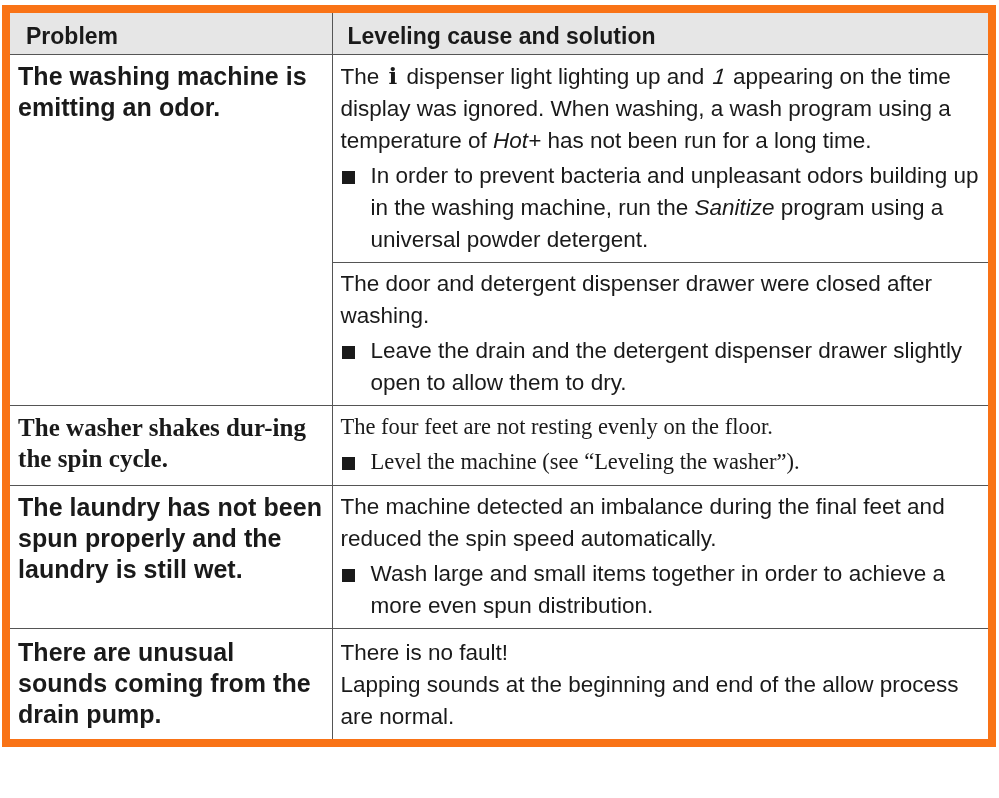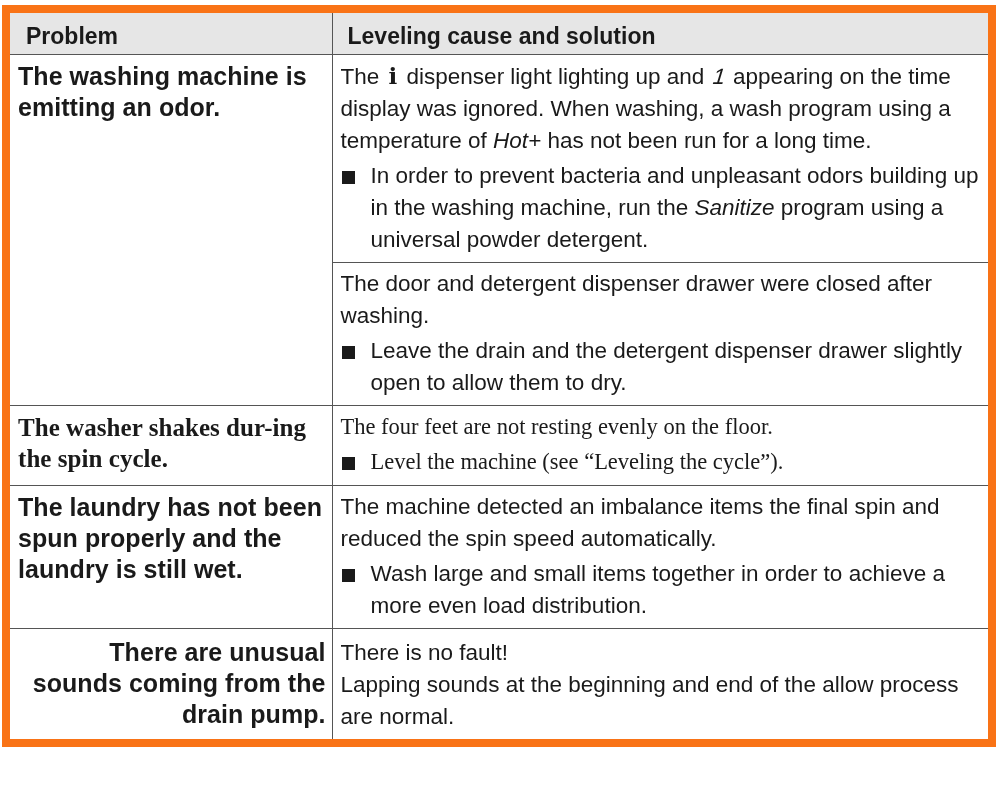--- a/index.html
+++ b/index.html
@@ -89,21 +89,21 @@
     }
     em { }
 
     .r1 td { height: auto; }
     .sub1 { height: 268px; box-sizing: border-box; }
     .sub2 { height: 140px; box-sizing: border-box; }
     .r2 .cause, .r2 .problem { height: 80px; box-sizing: border-box; font-family: Liberation Serif, serif; }
     .r3 .cause, .r3 .problem { height: 141px; box-sizing: border-box; }
     .r4 .cause, .r4 .problem { height: 109px; box-sizing: border-box; }
     .r4 .cause { padding-top: 8px !important; }
-    .r4 .problem { padding-top: 8px !important; text-align: right; }
+    .r4 .problem { padding-top: 8px !important; }
   </style>
 </head>
 <body>
 
 <table class="doc-table">
   <colgroup>
       <col class="c1">
       <col class="c2">
     </colgroup>
   <thead>
@@ -143,32 +143,32 @@
         </p>
       </td>
     </tr>
 
     <tr class="r2">
       <td class="problem">The washer shakes dur-ing the spin cycle.</td>
       <td class="cause">
         <p class="para">The four feet are not resting evenly on the floor.</p>
         <p class="bullet">
           <span class="bullet-icon"></span>
-          <span>Level the machine (see “Leveling the cycle”).</span>
+          <span>Level the machine (see “Leveling the washer”).</span>
         </p>
       </td>
     </tr>
 
     <tr class="r3">
       <td class="problem">The laundry has not been spun properly and the laundry is still wet.</td>
       <td class="cause">
-        <p class="para">The machine detected an imbalance items the final spin and reduced the spin speed automatically.</p>
+        <p class="para">The machine detected an imbalance during the final feet and reduced the spin speed automatically.</p>
         <p class="bullet">
           <span class="bullet-icon"></span>
-          <span>Wash large and small items together in order to achieve a more even load distribution.</span>
+          <span>Wash large and small items together in order to achieve a more even spun distribution.</span>
         </p>
       </td>
     </tr>
 
     <tr class="r4">
       <td class="problem">There are unusual sounds coming from the drain pump.</td>
       <td class="cause">
         <p class="para">There is no fault!</p>
         <p class="para">Lapping sounds at the beginning and end of the allow process are normal.</p>
       </td>

